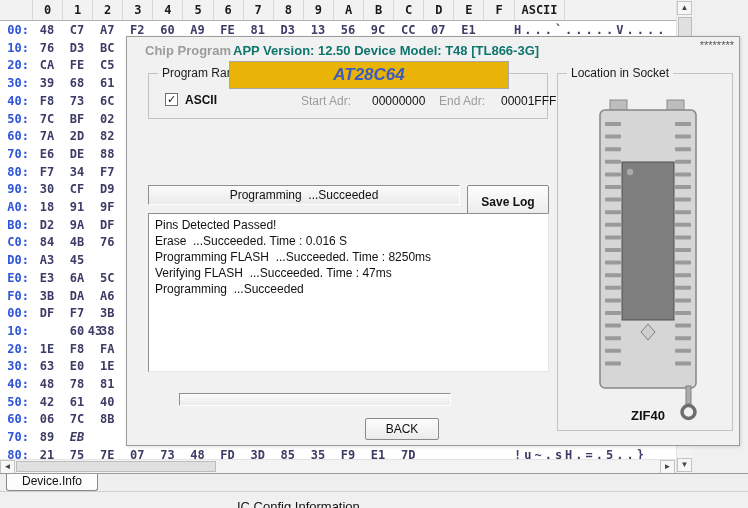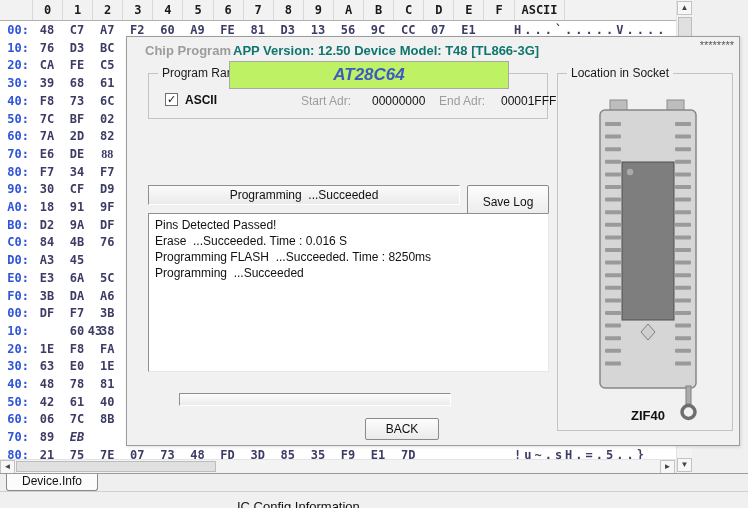--- a/index.html
+++ b/index.html
@@ -25,21 +25,21 @@
   .rightstrip{position:absolute;left:692px;top:0;width:56px;height:473px;background:#f0f0f0;}
   
   .dialog{position:absolute;left:126px;top:36px;width:614px;height:410px;background:#f1f1f1;
           border:1px solid #9c9c9c;box-sizing:border-box;box-shadow:1px 1px 3px rgba(0,0,0,0.12);}
   .dlg-header{position:absolute;left:0;top:0;width:100%;height:26px;}
   .dlg-title{position:absolute;left:18px;top:6px;color:#9c9c9c;font-weight:bold;font-size:13px;}
   .dlg-sub{position:absolute;left:106px;top:6px;color:#0f766e;font-weight:bold;font-size:13px;}
   .dlg-sn{position:absolute;right:5px;top:2px;color:#555;font-size:11px;}
   .groupbox{position:absolute;border:1px solid #c3c3c3;box-sizing:border-box;}
   .gb-label{position:absolute;left:9px;top:-8px;background:#f1f1f1;padding:0 4px;color:#1a1a1a;white-space:nowrap;}
-  .chip-panel{position:absolute;left:102px;top:24px;width:280px;height:28px;background:#bef264;
+  .chip-panel{position:absolute;left:102px;top:24px;width:280px;height:28px;background:#eab308;
               border:1px solid #a8a8a8;box-sizing:border-box;text-align:center;}
   .chip-name{line-height:25px;font-style:italic;font-weight:bold;font-size:17px;color:#3c5bc0;}
   .checkbox{position:absolute;left:38px;top:56px;width:13px;height:13px;background:#fff;
             border:1px solid #6f6f6f;box-sizing:border-box;text-align:center;line-height:11px;font-size:11px;color:#111;}
   .cb-label{position:absolute;left:58px;top:56px;font-weight:bold;color:#111;}
   .adr-label{position:absolute;top:57px;color:#9c9c9c;}
   .adr-value{position:absolute;top:57px;color:#111;}
   .statusbar{position:absolute;left:21px;top:148px;width:312px;height:20px;box-sizing:border-box;
              border:1px solid;border-color:#8f8f8f #ffffff #ffffff #8f8f8f;
              background:linear-gradient(#fbfbfb,#eaeaea);text-align:center;line-height:18px;color:#111;white-space:pre;}
@@ -117,21 +117,21 @@
       <div class="hexrow" style="top: 128.2px;">
         <span class="addr">60:</span>
         <span class="byte" style="left: 33px;">7A</span>
         <span class="byte" style="left: 63.1px;">2D</span>
         <span class="byte" style="left: 93.2px;">82</span>
       </div>
       <div class="hexrow" style="top: 145.9px;">
         <span class="addr">70:</span>
         <span class="byte" style="left: 33px;">E6</span>
         <span class="byte" style="left: 63.1px;">DE</span>
-        <span class="byte" style="left: 93.2px; font-family: Liberation Serif, serif;">88</span>
+        <span class="byte" style="left: 93.2px;">88</span>
       </div>
       <div class="hexrow" style="top: 163.6px;">
         <span class="addr">80:</span>
         <span class="byte" style="left: 33px;">F7</span>
         <span class="byte" style="left: 63.1px;">34</span>
         <span class="byte" style="left: 93.2px;">F7</span>
       </div>
       <div class="hexrow" style="top: 181.3px;">
         <span class="addr">90:</span>
         <span class="byte" style="left: 33px;">30</span>
@@ -295,26 +295,27 @@
       <span>✓</span>
     </div>
     <span class="cb-label">ASCII</span>
 
     <span class="adr-label" style="left:174px;">Start Adr:</span>
     <span class="adr-value" style="left:245px;">00000000</span>
     <span class="adr-label" style="left:312px;">End Adr:</span>
     <span class="adr-value" style="left:374px;">00001FFF</span>
 
     <div class="statusbar">Programming  ...Succeeded</div>
-    <button class="btn" style="left:340px;top:148px;width:82px;height:33px;">Save Log</button>
+    <button class="btn" style="left:340px;top:148px;width:82px;height:33px;font-weight:bold;">Save Log</button>
 
     <div class="logbox" id="log-box">
         <div class="logline">Pins Detected Passed!</div>
         <div class="logline">Erase  ...Succeeded. Time : 0.016 S</div>
         <div class="logline">Programming FLASH  ...Succeeded. Time : 8250ms</div>
+        <div class="logline">Verifying FLASH  ...Succeeded. Time : 47ms</div>
         <div class="logline">Programming  ...Succeeded</div>
       </div>
 
     <div class="progress"></div>
 
     <button class="btn" style="left:238px;top:381px;width:74px;height:22px;">BACK</button>
 
     <div class="groupbox" style="left:430px;top:36px;width:176px;height:358px;">
       <span class="gb-label">Location in Socket</span>
       <svg width="176" height="344" viewBox="0 0 176 344" style="position:absolute;left:0;top:12px;">

